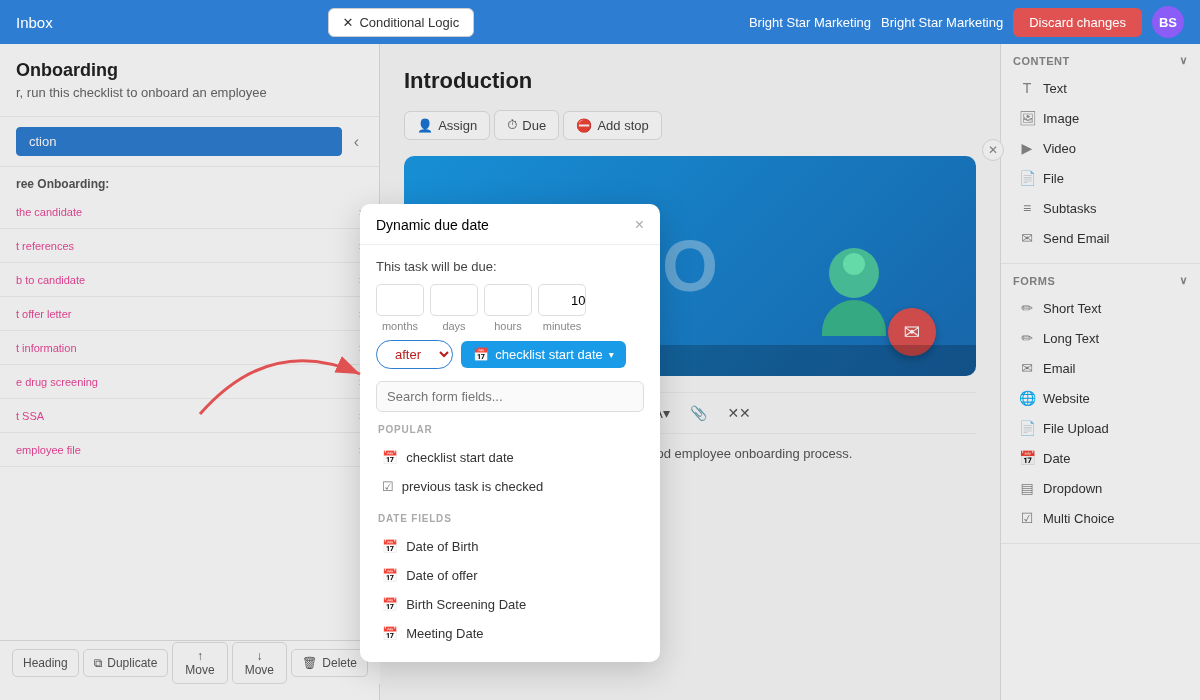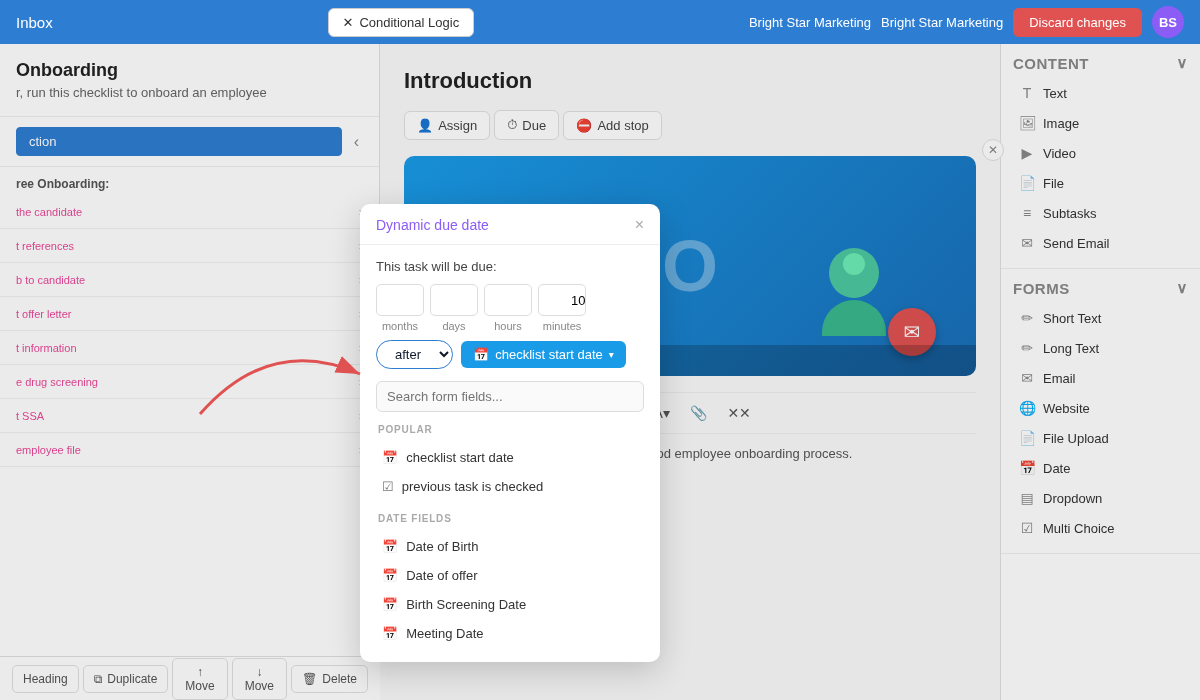--- a/index.html
+++ b/index.html
@@ -225,21 +225,21 @@
       flex-shrink: 0;
     }
     .right-panel-section {
       border-bottom: 1px solid #eee;
       padding: 10px 12px;
     }
     .right-panel-section-header {
       display: flex;
       justify-content: space-between;
       align-items: center;
-      font-size: 15px;
+      font-size: 11px;
       font-weight: 700;
       color: #888;
       letter-spacing: 0.5px;
       cursor: pointer;
       margin-bottom: 6px;
     }
     .right-panel-item {
       display: flex;
       align-items: center;
       gap: 8px;
@@ -295,21 +295,21 @@
       z-index: 200;
       overflow: visible;
     }
     .due-date-modal-header {
       display: flex;
       justify-content: space-between;
       align-items: center;
       padding: 12px 16px 10px;
       border-bottom: 1px solid #eee;
     }
-    .due-date-modal-title { font-size: 14px; font-weight: 500; color: #8b5cf6; }
+    .due-date-modal-title { font-size: 14px; font-weight: 500; color: #000000; }
     .due-date-modal-close { background: none; border: none; cursor: pointer; color: #aaa; font-size: 16px; }
 
     .due-date-modal-body { padding: 14px 16px; }
     .due-label { font-size: 13px; color: #444; font-weight: 500; margin-bottom: 10px; }
     .time-inputs { display: flex; gap: 6px; margin-bottom: 8px; align-items: flex-end; }
     .time-input-group { display: flex; flex-direction: column; align-items: center; gap: 4px; }
     .time-input {
       width: 48px;
       height: 32px;
       border: 1px solid #ddd;
@@ -326,21 +326,21 @@
       align-items: center;
       gap: 8px;
       margin-bottom: 12px;
       margin-top: 4px;
     }
     .after-select {
       border: 1px solid #2d7dd2;
       border-radius: 20px;
       padding: 5px 14px;
       font-size: 13px;
-      color: #0f172a;
+      color: #b91c1c;
       cursor: pointer;
       background: white;
       outline: none;
     }
     .checklist-start-btn {
       display: flex;
       align-items: center;
       gap: 6px;
       background: #1a9be8;
       color: white;
@@ -387,21 +387,21 @@
       position: absolute;
       top: 270px;
       left: 190px;
       pointer-events: none;
       z-index: 300;
     }
 
     
     .bottom-bar {
       position: absolute;
-      bottom: 0;
+      bottom: 16px;
       left: 0;
       width: 380px;
       height: 44px;
       background: white;
       border-top: 1px solid #e0e0e0;
       display: flex;
       align-items: center;
       gap: 4px;
       padding: 0 12px;
     }

